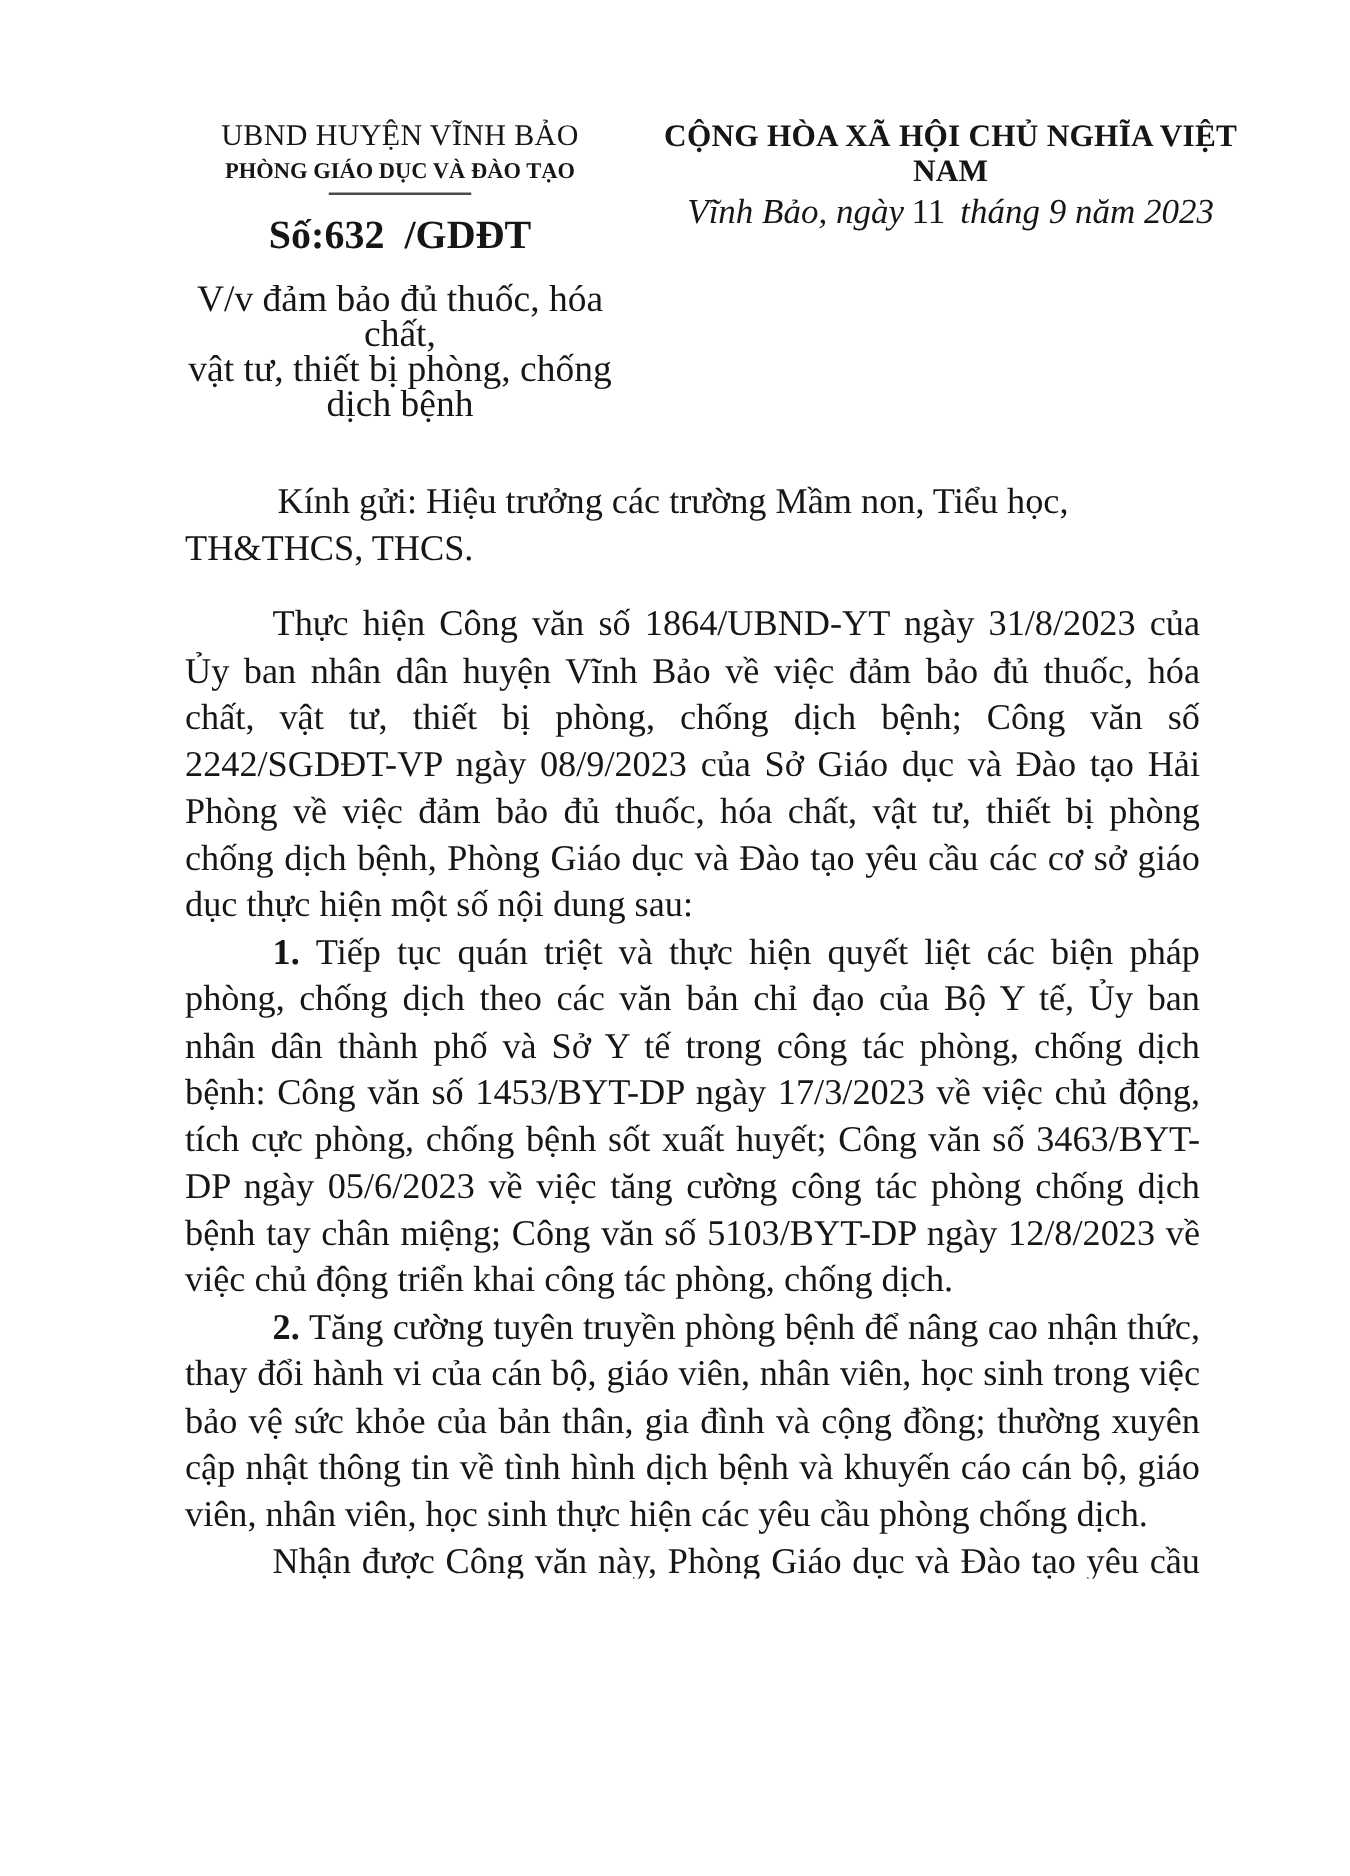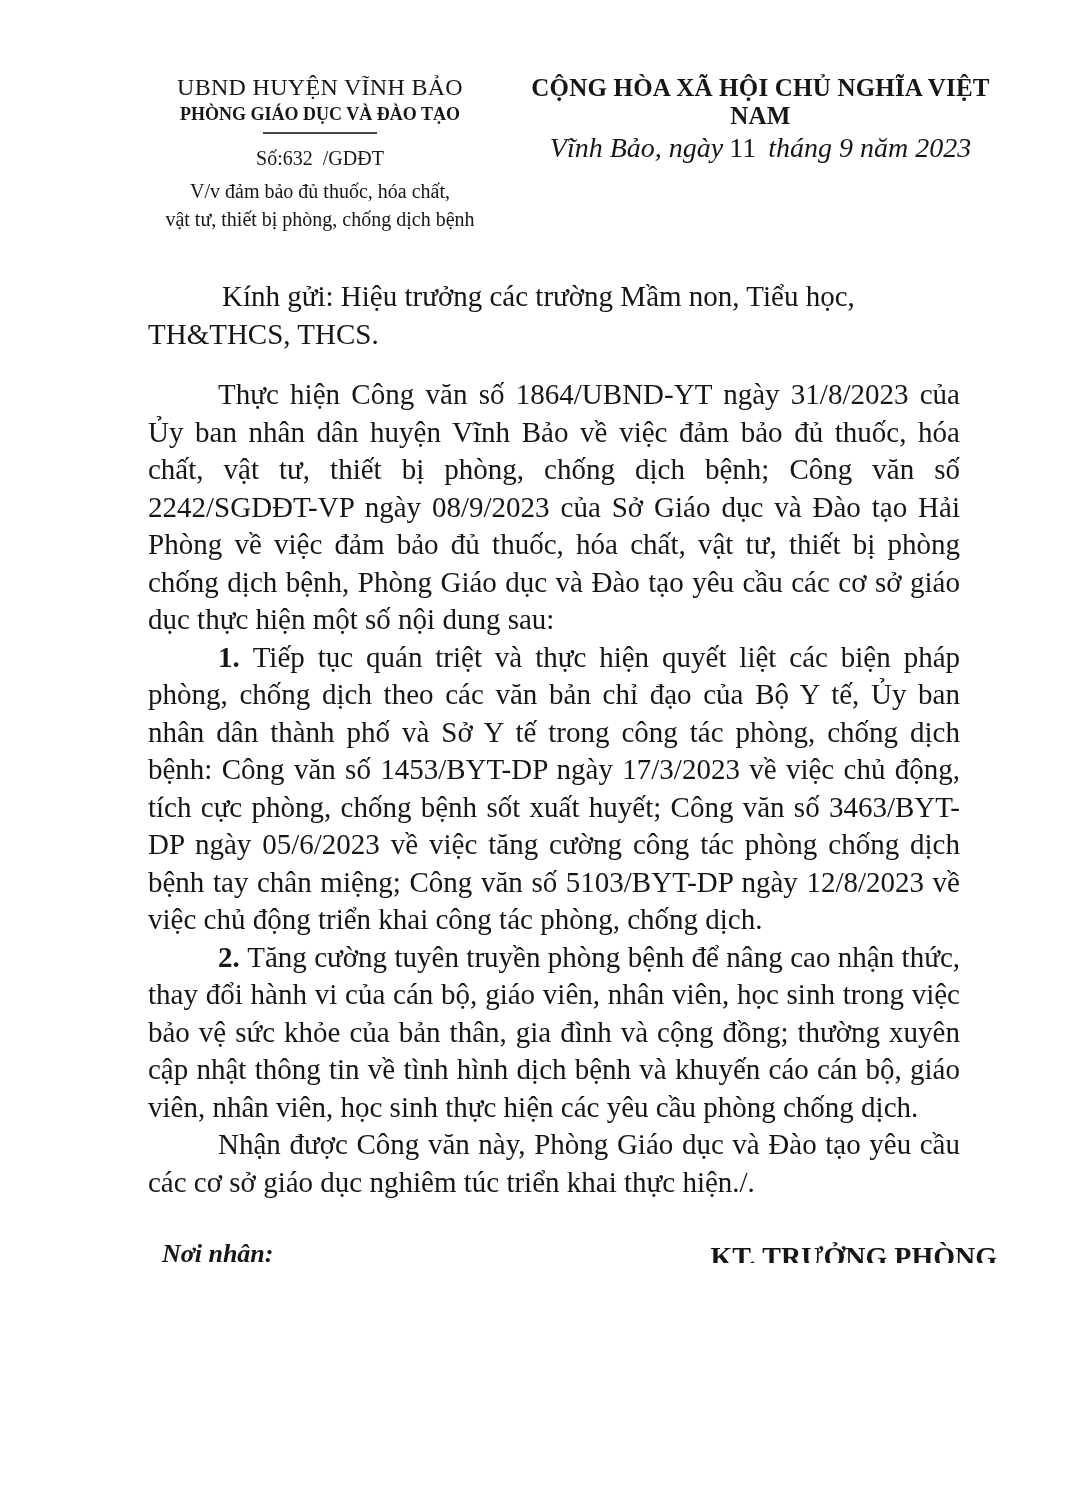--- a/index.html
+++ b/index.html
@@ -2,31 +2,31 @@
 <html><head>
 <meta charset="utf-8">
 <style>
   html,body{margin:0;padding:0;background:#ffffff;}
   .page{
     position:relative;
     width:1080px;height:1263px;
     background:#fff;color:#161616;
     font-family:"Liberation Serif","DejaVu Serif",serif;
     box-sizing:border-box;
-    padding:74px 120px 0 148px;
+    padding:96px 120px 0 148px;
     overflow:hidden;
   }
   
   .doc-header{display:flex;justify-content:space-between;align-items:flex-start;}
   .header-left{width:360px;margin-left:-8px;text-align:center;flex-shrink:0;}
   .org-parent{font-size:24px;letter-spacing:.3px;}
   .org-name{font-size:18px;font-weight:bold;margin-top:3px;}
   .org-rule{width:114px;height:2px;background:#4a4a4a;margin:7px auto 0;}
-  .doc-number{font-size:20px;margin-top:13px;white-space:pre;}
-  .doc-subject{font-size:20px;margin-top:7px;line-height:28px;}
+  .doc-number{font-size:32px;margin-top:13px;white-space:pre;font-weight:bold;}
+  .doc-subject{font-size:30px;margin-top:20px;line-height:28px;}
   .header-right{width:465px;margin-right:-33px;text-align:center;flex-shrink:0;}
   .motto1{font-size:25px;font-weight:bold;letter-spacing:.2px;}
   .motto2{display:inline-block;font-size:26px;font-weight:bold;border-bottom:2px solid #191919;padding:1px 6px 5px;margin-top:1px;}
   .date-line{font-size:28px;margin-top:2px;}
   .date-line .it{font-style:italic;}
   .date-line .day{margin:0 12px 0 6px;}
   
   .doc-body{margin-top:45px;font-size:29px;line-height:37.5px;text-align:justify;}
   .salutation{margin:0 0 23px;text-indent:74px;text-align:left;}
   .para{margin:0;text-indent:70px;}

